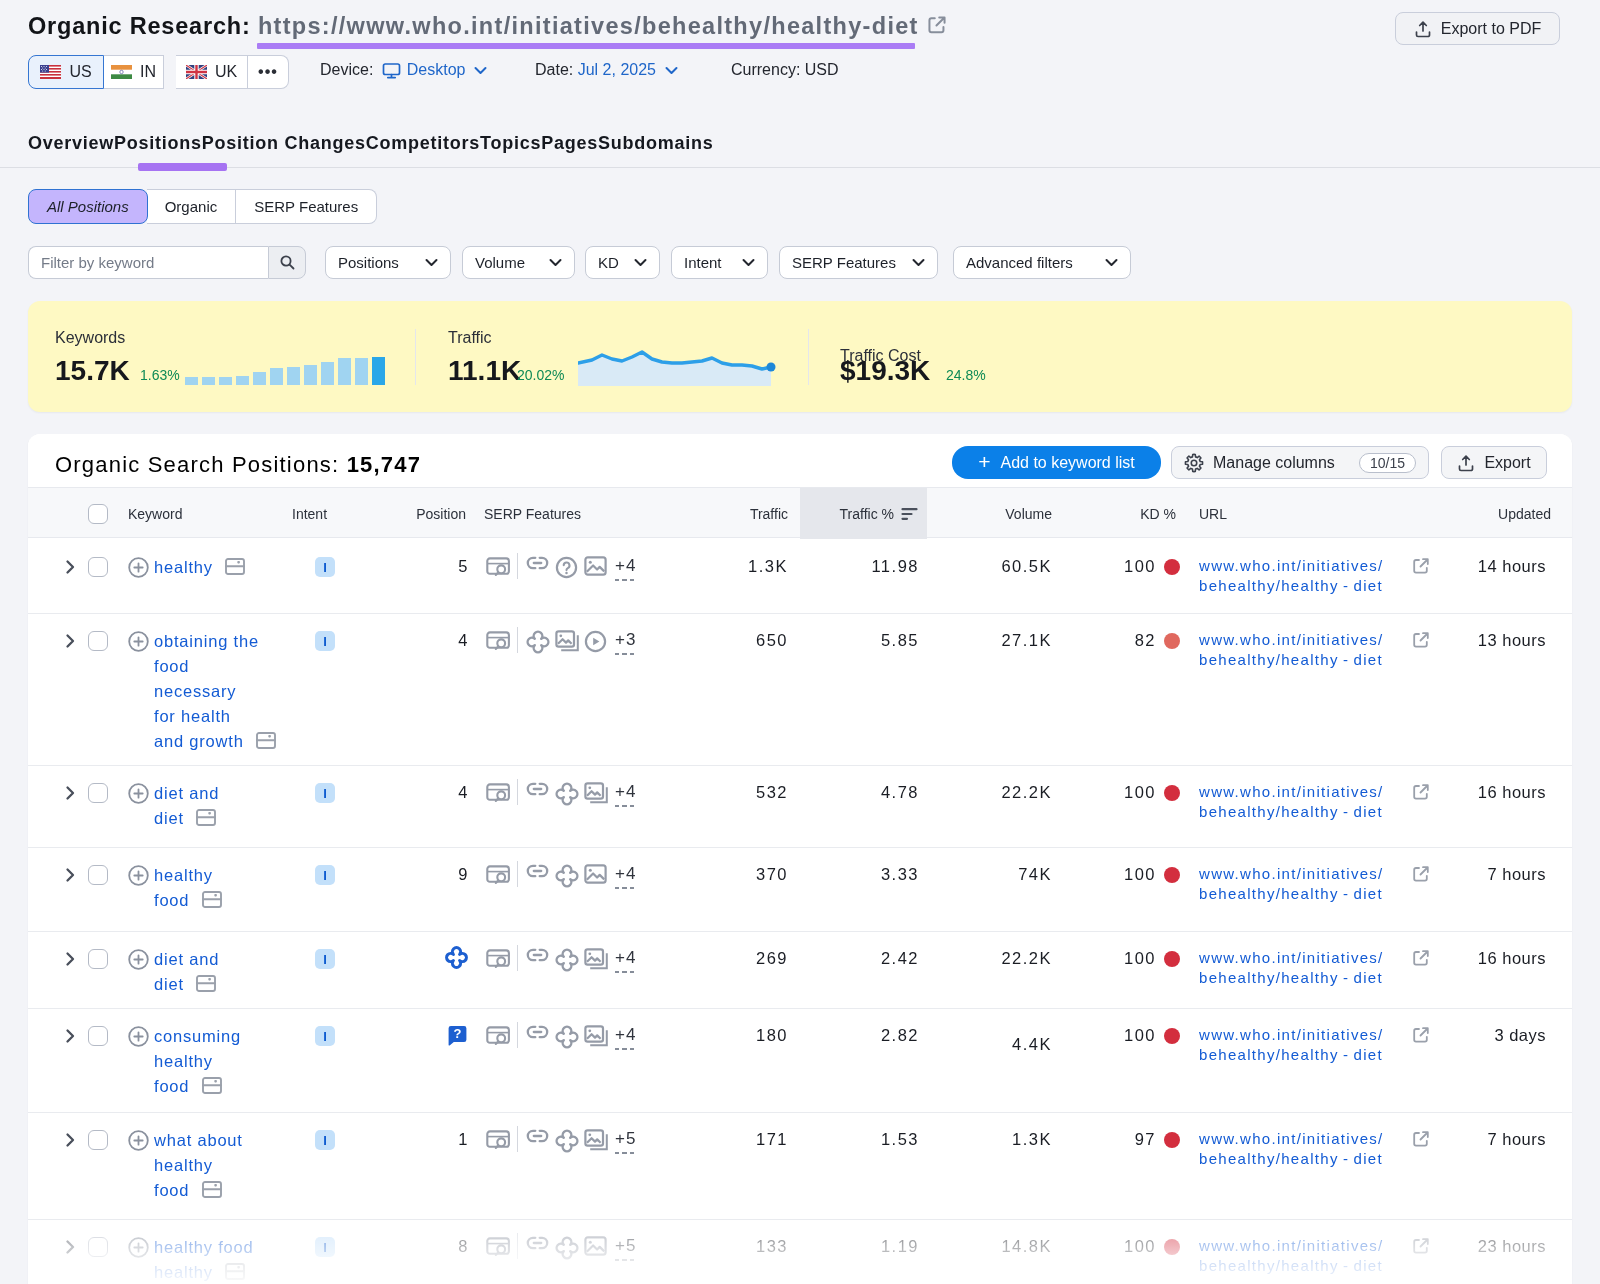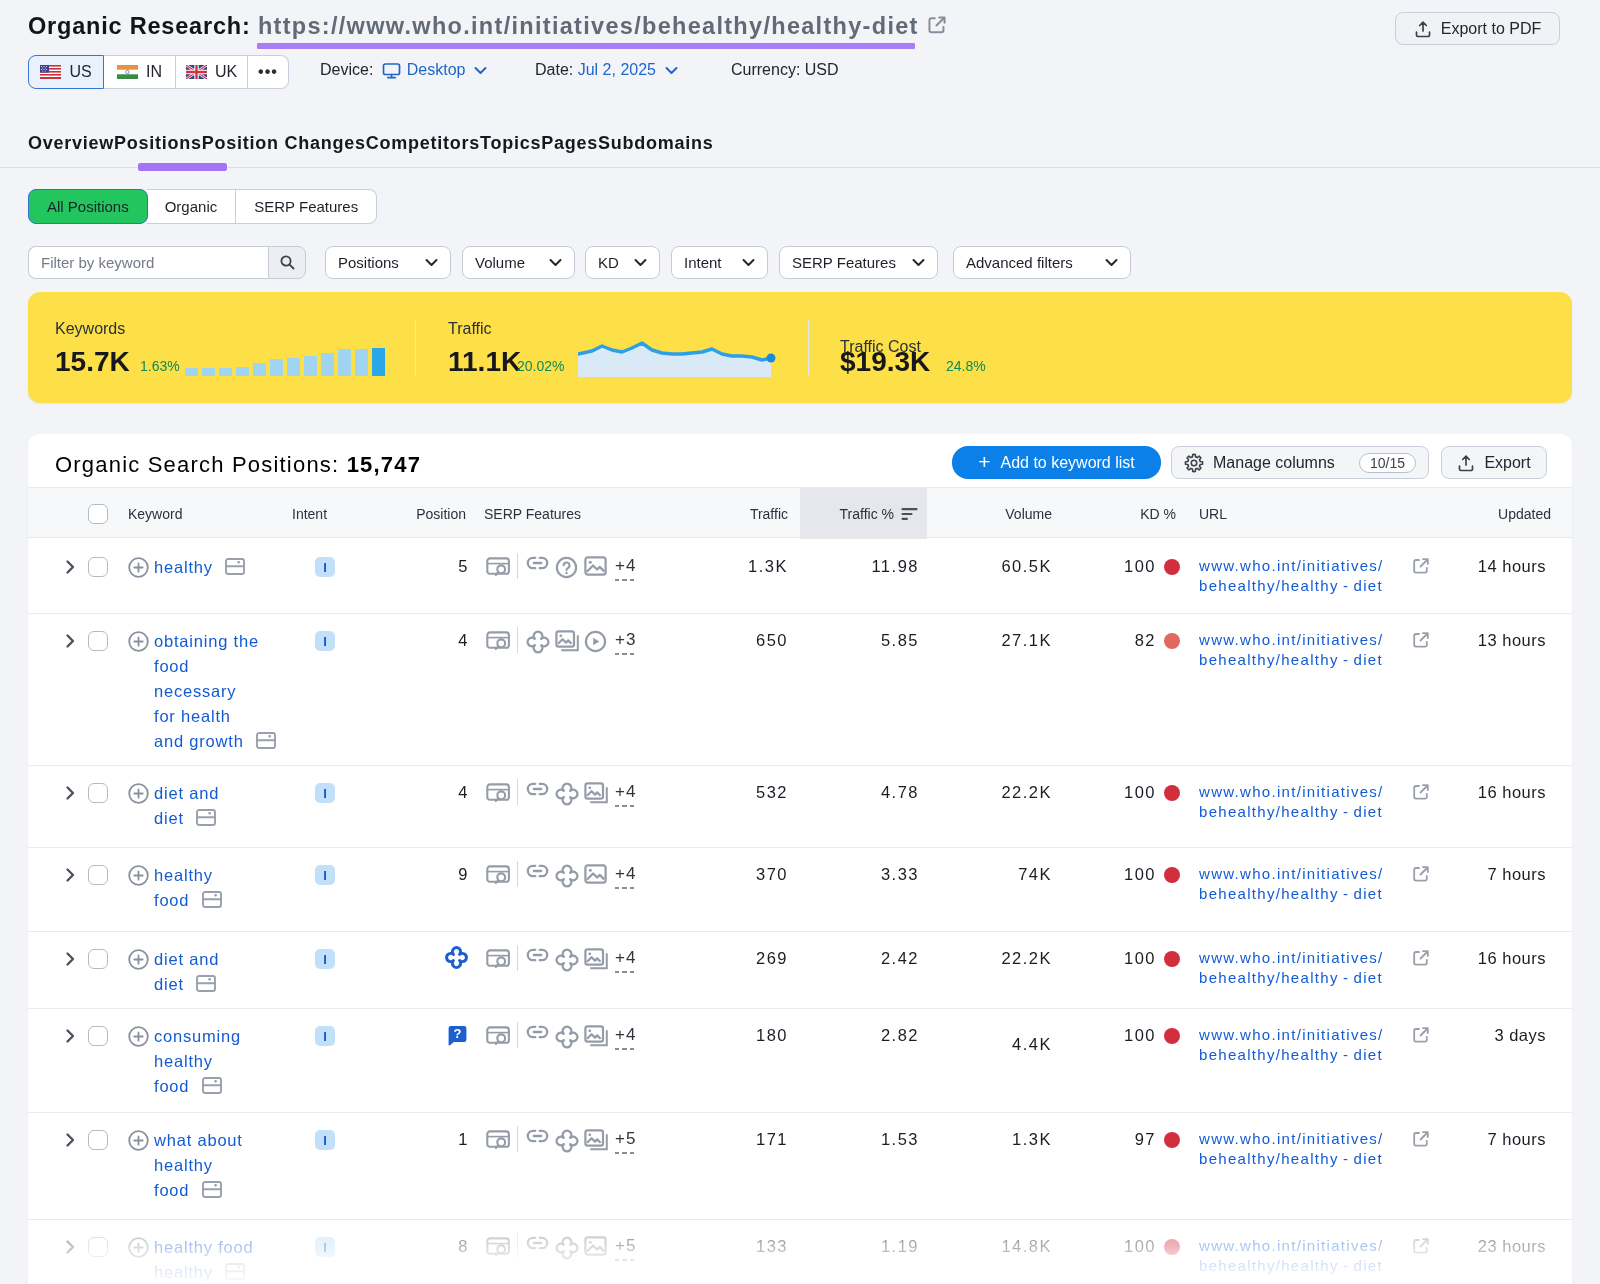--- a/index.html
+++ b/index.html
@@ -13,48 +13,48 @@
 .abs { position:absolute; }
 
 
 #title { left:28px; top:13px; font-size:23.5px; font-weight:700; color:#121418; letter-spacing:0.8px; }
 #title .turl { color:#636a77; letter-spacing:1.3px; }
 #url-underline { left:257px; top:43px; width:658px; height:6px; background:#aa7cf5; border-radius:1px; }
 #exportpdf { left:1395px; top:12px; width:165px; height:33px; background:#f1f2f5; border:1px solid #c9cedb; border-radius:8px; display:flex; align-items:center; justify-content:center; gap:9px; font-size:16px; color:#23262e; font-weight:400; }
 .cbtn { top:55px; height:34px; background:#fff; border:1px solid #c9cedb; display:flex; align-items:center; justify-content:center; gap:8px; font-size:16px; color:#23262e; }
 .cbtn.sel { background:#e9f1fc; border:1px solid #3576d2; }
 #cb-us { left:28px; width:76px; border-radius:8px 0 0 8px; }
-#cb-in { left:104px; width:72px; border-left:none;justify-content:center; }
+#cb-in { left:104px; width:60px; border-left:none;justify-content:center; }
 #cb-uk { left:176px; width:72px; border-left:none; }
 #cb-dots { left:248px; width:41px; border-left:none; border-radius:0 8px 8px 0; font-weight:700; letter-spacing:1px; color:#2b2e36; }
 .flag { width:21px; height:14px; display:block; }
 
 .hmeta { top:61px; font-size:16px; color:#23262e; display:flex; align-items:center; }
 .blue { color:#1f66c9; }
 
 
 #tabs { left:28px; top:133px; display:flex; font-size:18px; font-weight:700; color:#15181f; letter-spacing:0.75px; }
 #tabs span { display:block; }
 #tabline { left:0; top:167px; width:1600px; height:1px; background:#dcdee4; }
 #tabul { left:138px; top:163px; width:89px; height:8px; background:#a673f2; border-radius:2px; }
 
 
 #seg { left:28px; top:189px; height:35px; display:flex; font-size:15px; color:#1d2129; }
 .segb { height:35px; display:flex; align-items:center; padding:0 18px; background:#fff; border:1px solid #c9cedb; }
-.segb.sel { background:#22c55e; border:1px solid #2f72d2; border-radius:8px; position:relative; z-index:2; }
+.segb.sel { background:#c4b5fd; border:1px solid #2f72d2; border-radius:8px; position:relative; z-index:2;font-style:italic; }
 #seg .s2 { border-left:none; margin-left:-1px; }
 #seg .s3 { border-left:1px solid #c9cedb; border-radius:0 8px 8px 0; border-left:none; }
 
 
 .fbtn { top:246px; height:33px; background:#fff; border:1px solid #c6cbd6; border-radius:8px; display:flex; align-items:center; justify-content:space-between; padding:0 12px; font-size:15px; color:#1d2129; }
 #finput { left:28px; top:246px; width:240px; height:33px; border:1px solid #c6cbd6; border-right:none; border-radius:8px 0 0 8px; background:#fff; display:flex; align-items:center; padding-left:12px; color:#747b88; font-size:15px; }
 #fsearch { left:268px; top:246px; width:38px; height:33px; background:#eceef2; border:1px solid #c6cbd6; border-radius:0 8px 8px 0; display:flex; align-items:center; justify-content:center; }
 
 
-#stats { left:28px; top:292px; width:1544px; height:111px; background:#fde047; border-radius:12px; box-shadow:0 1px 2px rgba(40,45,60,0.06); }
+#stats { left:28px; top:301px; width:1544px; height:111px; background:#fef9c3; border-radius:12px; box-shadow:0 1px 2px rgba(40,45,60,0.06); }
 .stat-label { font-size:16px; color:#2b2f38; }
 .stat-num { font-size:28px; font-weight:700; color:#16181d; }
 .stat-pct { font-size:14px; color:#0e8a56; }
 .vdiv { position:absolute; top:28px; width:1px; height:56px; background:#e4e6ec; }
 
 
 #table { left:28px; top:434px; width:1544px; height:850px; background:#fff; border-radius:12px 12px 0 0; box-shadow:0 1px 2px rgba(40,45,60,0.06); overflow:hidden; }
 #ttoolbar { position:absolute; left:0; top:0; width:1544px; height:53px; background:#fff; }
 #ttitle { position:absolute; left:27px; top:18px; font-size:22px; color:#000000; letter-spacing:1.2px; }
 #ttitle b { font-weight:700; }

